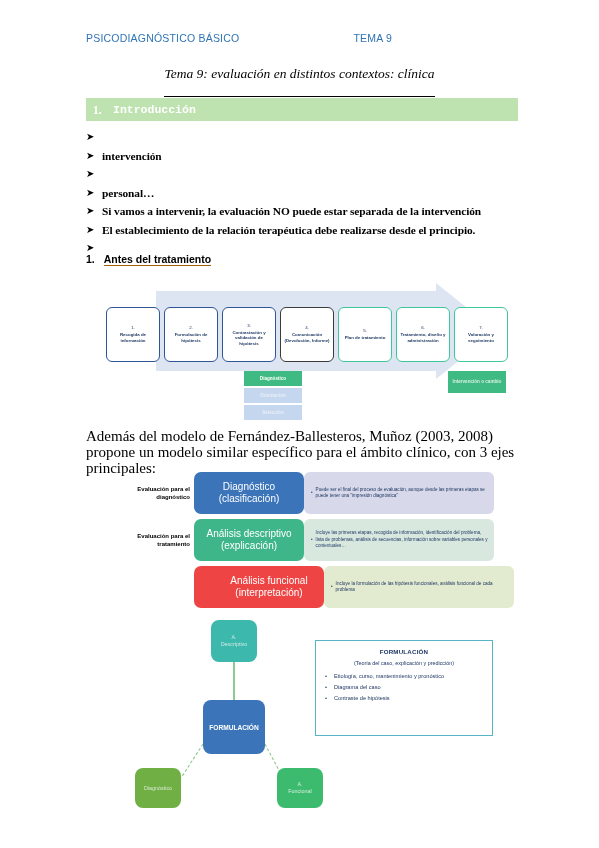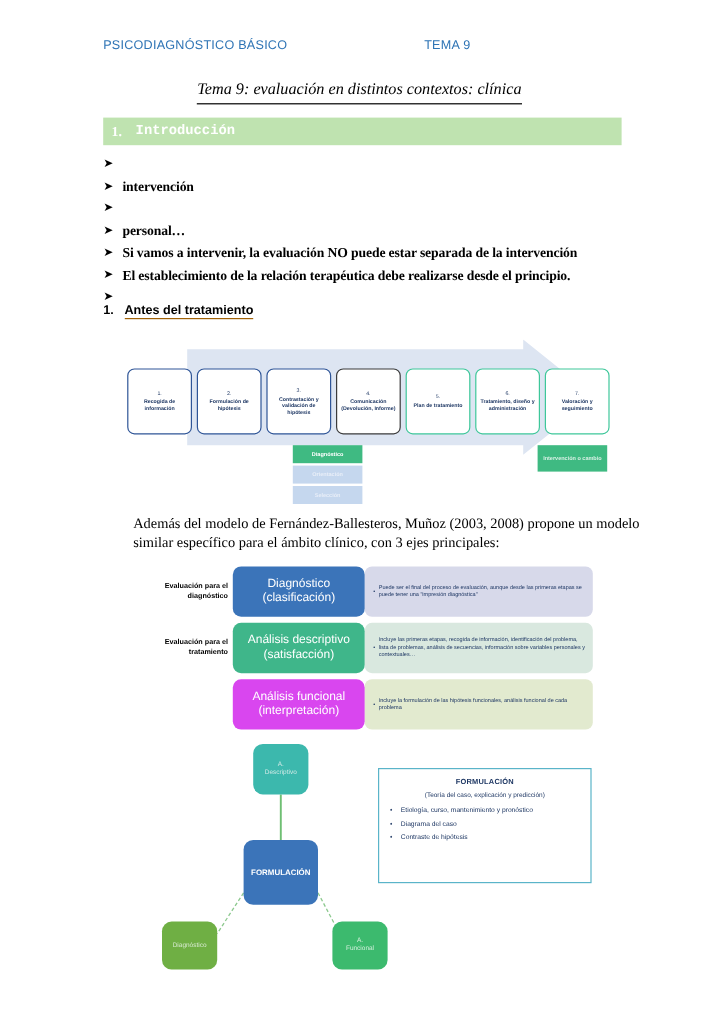--- a/index.html
+++ b/index.html
@@ -18,21 +18,21 @@
     font-family:"Liberation Sans", sans-serif;
     font-size:10.5px;letter-spacing:.2px;color:#2e74b5;
   }
 
   
   .doctitle{
     position:absolute;left:0;top:66px;width:599px;text-align:center;
     font-family:"Liberation Serif", serif;
     font-style:italic;font-size:13.5px;color:#000;
   }
-  .doctitle span{border-bottom:1px solid #000;padding-bottom:5px;}
+  .doctitle span{border-bottom:1px solid #000;padding-bottom:15px;}
 
   
   .band{
     position:absolute;left:86px;top:98px;width:432px;height:23px;
     background:#bfe3b0;
     display:flex;align-items:center;
     box-sizing:border-box;
   }
   .band .num{
     font-family:"Liberation Serif", serif;font-weight:bold;
@@ -90,42 +90,42 @@
   .tag.lb{background:#c5d7ee;color:#e8eef8;}
   .tag2{
     position:absolute;left:352px;top:88px;width:58px;height:22px;background:#3fba82;
     display:flex;align-items:center;justify-content:center;text-align:center;
     font-family:"Liberation Sans",sans-serif;font-size:4.6px;line-height:6px;font-weight:bold;color:#d7f0e4;
   }
 
   
   .para{
     position:absolute;left:86px;top:428px;width:430px;
-    font-family:"Liberation Serif", serif;font-size:12px;line-height:16px;color:#000;margin-left:25px;
+    font-family:"Liberation Serif", serif;font-size:15px;line-height:16px;color:#000;
   }
 
   
   .model{position:absolute;left:132px;top:472px;width:366px;height:140px;}
   .mrow{position:absolute;left:0;display:flex;align-items:stretch;}
   .mrow.r1{top:0;}
   .mrow.r2{top:47px;}
   .mrow.r3{top:94px;}
   .mleft{
     width:62px;display:flex;align-items:center;justify-content:flex-end;text-align:right;
     font-family:"Liberation Sans",sans-serif;font-size:6px;line-height:8px;font-weight:bold;color:#000;
     padding-right:4px;box-sizing:border-box;
   }
   .mtitle{
     width:110px;height:42px;border-radius:7px;display:flex;align-items:center;justify-content:center;
     text-align:center;color:#fff;font-family:"Liberation Sans",sans-serif;
     font-size:10px;line-height:12px;
   }
   .mtitle.blue{background:#3b74b9;}
   .mtitle.teal{background:#3fb68a;}
-  .mtitle.green{background:#d946ef;}
+  .mtitle.green{background:#ef4444;padding-left:20px;}
   .mdesc{
     width:190px;height:42px;border-radius:6px;box-sizing:border-box;
     padding:4px 5px 4px 7px;display:flex;align-items:center;
     font-family:"Liberation Sans",sans-serif;font-size:4.6px;line-height:6.4px;color:#1f3864;
   }
   .mdesc.d1{background:#d7d9ea;}
   .mdesc.d2{background:#d9e8df;}
   .mdesc.d3{background:#e2eacf;}
   .mdesc .bt{margin-right:3px;}
 
@@ -274,21 +274,21 @@
         <span class="bt">•</span>
         <span>Puede ser el final del proceso de evaluación, aunque desde las primeras etapas se puede tener una "impresión diagnóstica"</span>
       </div>
     </div>
 
     <div class="mrow r2">
       <div class="mleft">Evaluación para el tratamiento</div>
       <div class="mtitle teal">
         <div>
           <div>Análisis descriptivo</div>
-          <div>(satisfacción)</div>
+          <div>(explicación)</div>
         </div>
       </div>
       <div class="mdesc d2">
         <span class="bt">•</span>
         <span>Incluye las primeras etapas, recogida de información, identificación del problema, lista de problemas, análisis de secuencias, información sobre variables personales y contextuales…</span>
       </div>
     </div>
 
     <div class="mrow r3">
       <div class="mleft"></div>

